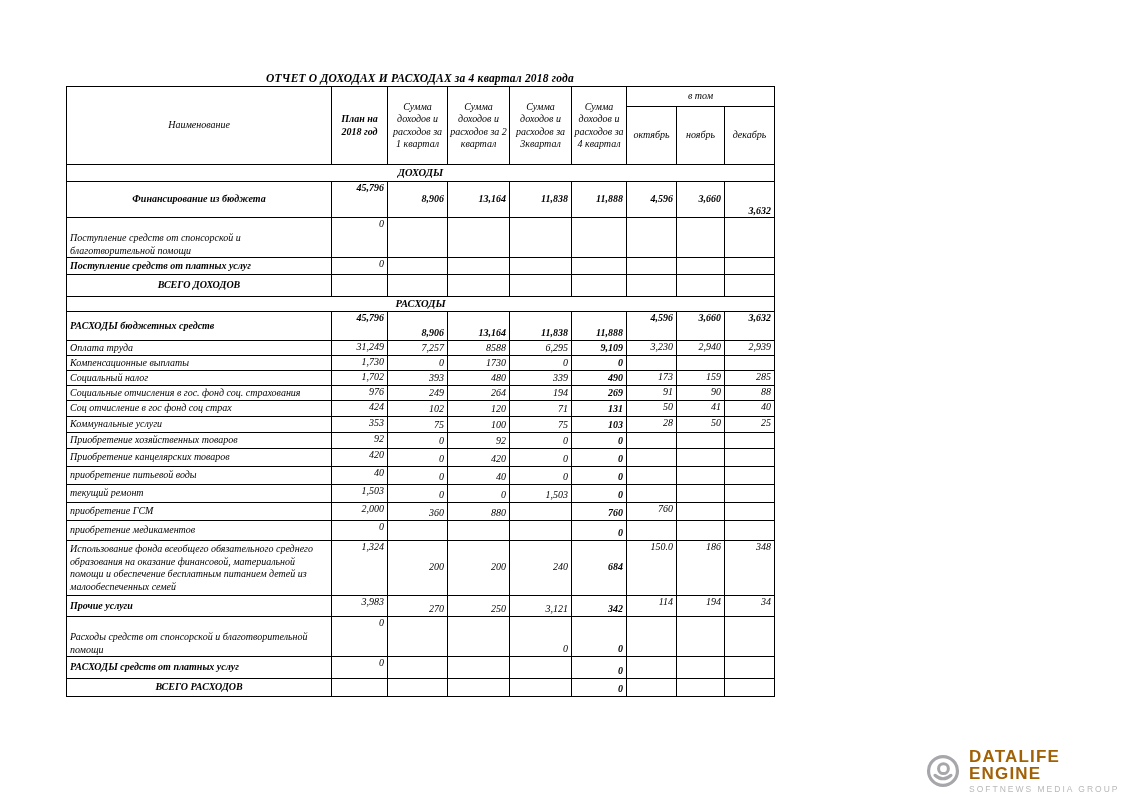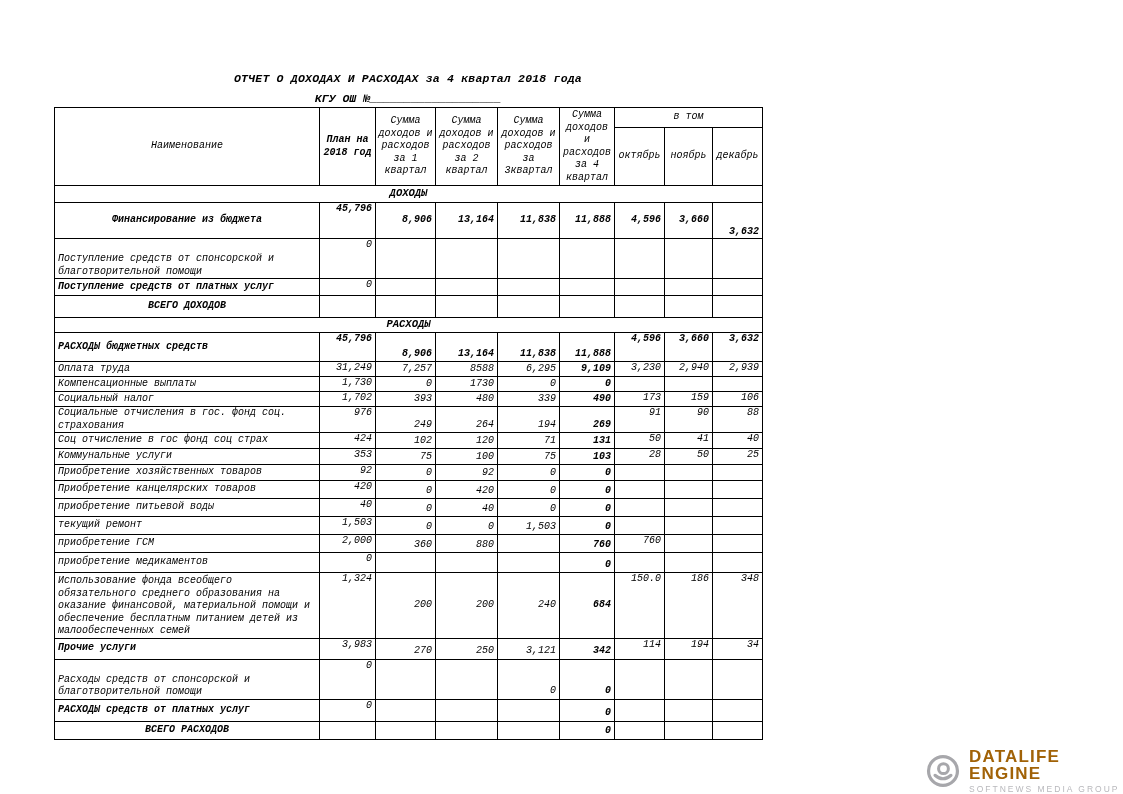--- a/index.html
+++ b/index.html
@@ -1,21 +1,21 @@
 <!DOCTYPE html>
 <html><head>
 <meta charset="utf-8">
 <style>
   html,body{margin:0;padding:0;}
   body{
     width:1123px;height:794px;position:relative;background:#ffffff;
     font-family:"Liberation Serif","DejaVu Serif",serif;color:#000;
     overflow:hidden;
   }
-  .report{position:absolute;left:54px;top:72px;width:708px;font-family:Liberation Mono, monospace;}
+  .report{position:absolute;left:66px;top:72px;width:708px;}
   .doc-title{text-align:center;font-weight:bold;font-style:italic;font-size:11.5px;letter-spacing:.2px;}
   .org-line{text-align:center;font-weight:bold;font-style:italic;font-size:11.5px;margin-top:7px;}
   .cap-line{position:relative;height:14px;margin-top:4px;font-style:italic;font-size:9.5px;}
   .caption{position:absolute;left:0;right:0;text-align:center;}
   .units{position:absolute;right:0;top:0;}
   table.rep{border-collapse:collapse;table-layout:fixed;width:708px;margin-top:2px;border:1.5px solid #000;}
   table.rep td{border:1px solid #000;font-style:italic;font-size:10px;line-height:1.25;padding:0 2px;overflow:hidden;}
   thead td{text-align:center;vertical-align:middle;font-size:9.8px;}
   td.hname{font-size:10px;}
   td.hplan{font-weight:bold;}
@@ -43,21 +43,20 @@
         font-family:"Liberation Sans","DejaVu Sans",sans-serif;}
   .logo-icon{width:34px;height:34px;flex:0 0 auto;}
   .logo-brand{font-weight:bold;font-size:17px;letter-spacing:1.2px;line-height:1;}
   .logo-sub{font-size:8.5px;letter-spacing:2px;margin-top:3px;line-height:1;}
 </style>
 </head>
 <body>
 
 <div class="report">
   <div class="doc-title">ОТЧЕТ О ДОХОДАХ И РАСХОДАХ за 4 квартал 2018 года</div>
-  <div class="org-line">КГУ ОШ №___________________</div>
 
   <table class="rep">
     <colgroup>
       <col style="width:265px">
         <col style="width:56px">
         <col style="width:60px">
       <col style="width:62px">
         <col style="width:62px">
         <col style="width:55px">
       <col style="width:50px">
@@ -166,21 +165,21 @@
         </tr>
         <tr style="height: 15px;">
           <td class="name">Социальный налог</td>
           <td class="val plan">1,702</td>
           <td class="val q">393</td>
           <td class="val q">480</td>
           <td class="val q">339</td>
           <td class="val q q4">490</td>
           <td class="val m">173</td>
           <td class="val m">159</td>
-          <td class="val m dec">106</td>
+          <td class="val m dec">285</td>
         </tr>
         <tr style="height: 15px;">
           <td class="name">Социальные отчисления в гос. фонд соц. страхования</td>
           <td class="val plan">976</td>
           <td class="val q">249</td>
           <td class="val q">264</td>
           <td class="val q">194</td>
           <td class="val q q4">269</td>
           <td class="val m">91</td>
           <td class="val m">90</td>

